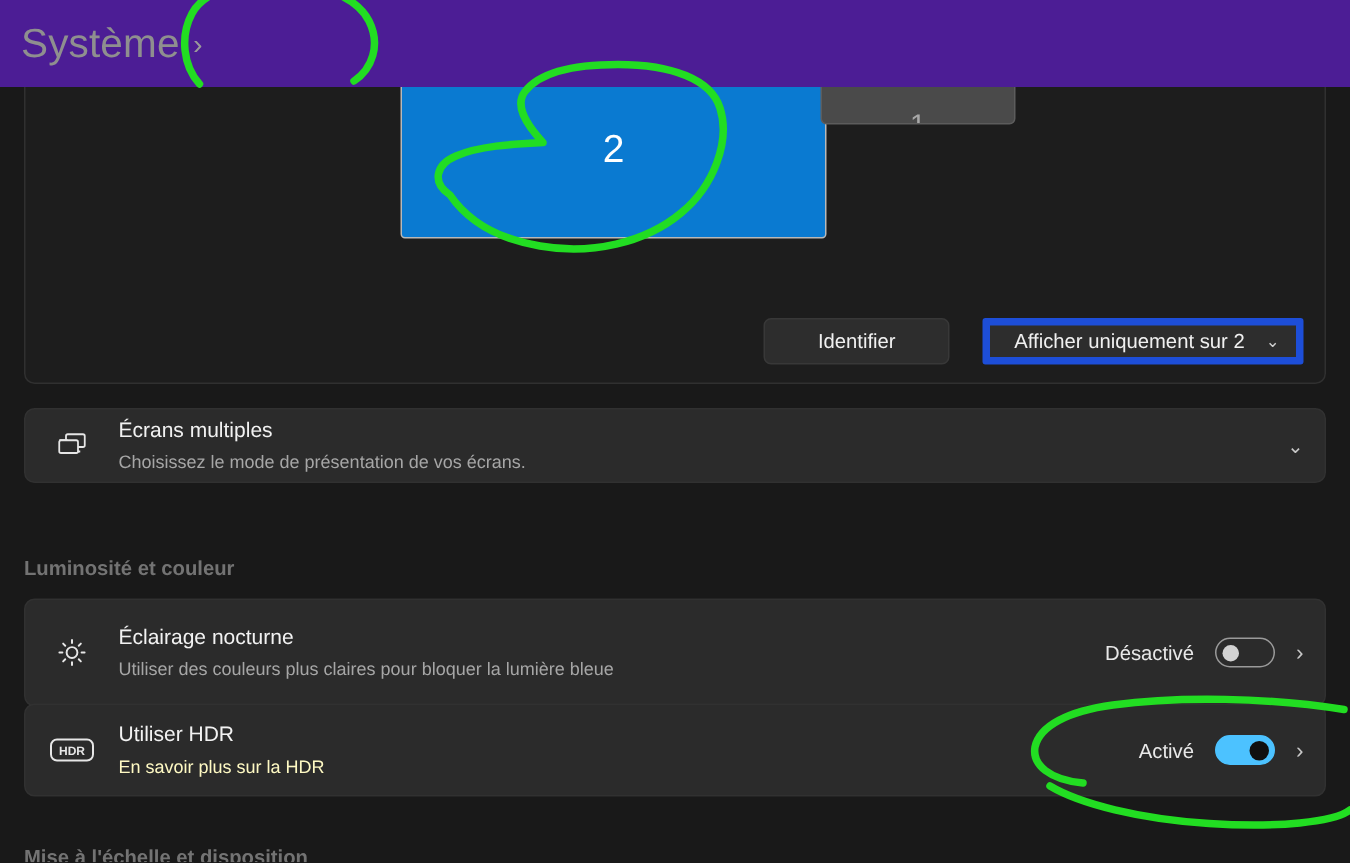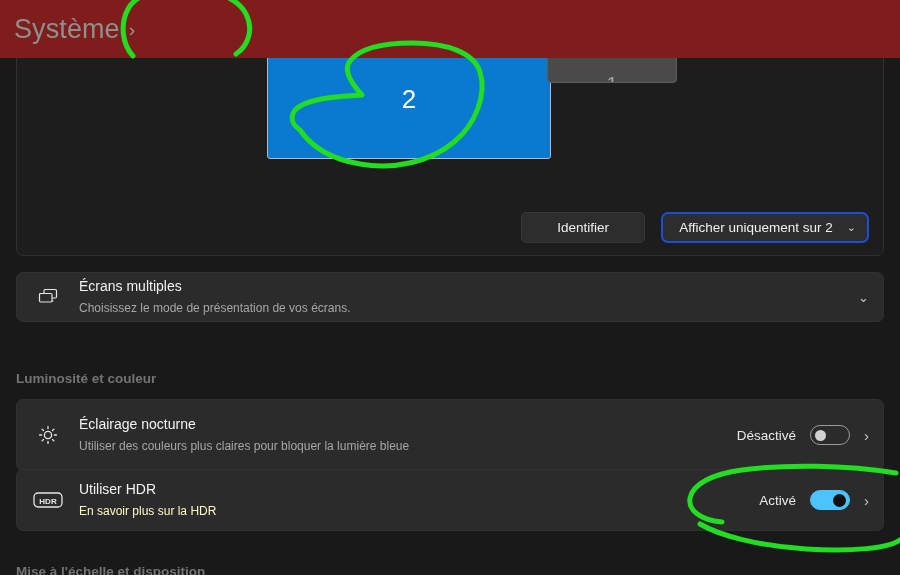--- a/index.html
+++ b/index.html
@@ -13,21 +13,21 @@
     position: relative;
     width: 900px; height: 575px;
     background: #191919;
     overflow: hidden;
   }
 
   
   .header {
     position: absolute; left: 0; top: 0;
     width: 900px; height: 58px;
-    background: #7f1d1d;
+    background: #4c1d95;
     display: flex; align-items: center;
   }
   .breadcrumb {
     display: flex; align-items: baseline;
     padding-left: 14px;
     gap: 9px;
   }
   .bc-parent {
     font-size: 27px;
     color: #8f8f8f;
@@ -84,38 +84,38 @@
     font-weight: 300;
     align-items: flex-end;
     padding-bottom: 1px;
     color: #a8a8a8;
     overflow: hidden;
   }
   .monitor-1 span { position: relative; top: 14px; }
 
   .arrange-actions {
     position: absolute; right: 14px; bottom: 12px;
-    display: flex; gap: 16px; align-items: flex-start;
+    display: flex; gap: 22px; align-items: flex-start;
   }
   .btn {
     background: #2d2d2d;
     border: 1px solid #383838;
     border-radius: 5px;
     color: #f0f0f0;
     font-size: 13.5px;
     height: 31px;
     padding: 0 18px;
     display: flex; align-items: center; justify-content: center;
     white-space: nowrap;
   }
   .btn-identify { min-width: 124px; }
   .combo {
     background: #2d2d2d;
-    border: 2px solid #1d4ed8;
-    border-radius: 7px;
+    border: 5px solid #1d4ed8;
+    border-radius: 2px;
     color: #f0f0f0;
     font-size: 13.5px;
     height: 31px;
     padding: 0 11px 0 16px;
     display: flex; align-items: center; gap: 14px;
     white-space: nowrap;
   }
   .combo .chev { color: #d0d0d0; font-size: 11px; }
 
   

